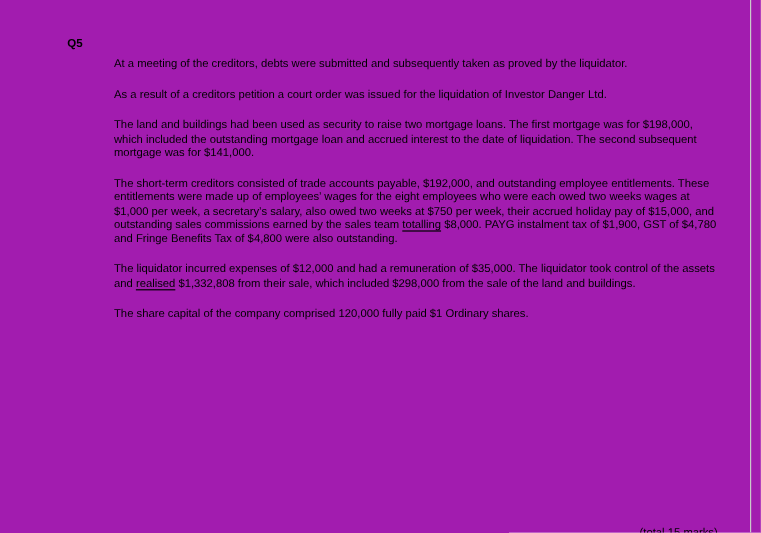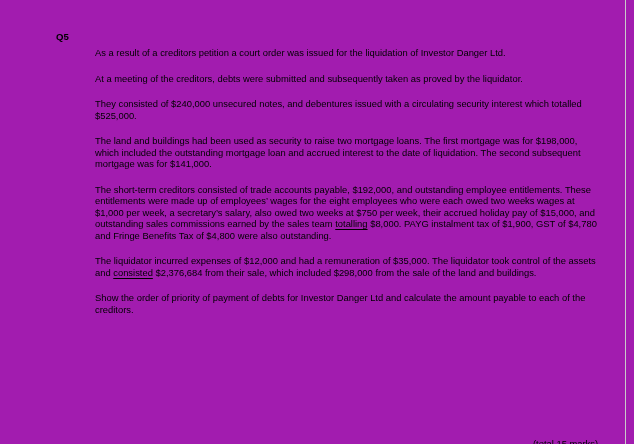--- a/index.html
+++ b/index.html
@@ -60,25 +60,24 @@
     white-space: nowrap;
   }
 </style>
 </head>
 <body>
 
 <div class="screen">
   <div class="q-label">Q5</div>
 
   <div class="body-text">
+      <p><span>At a meeting of the creditors, debts were submitted and subsequently taken as proved by the liquidator.</span></p>
       <p><span>As a result of a creditors petition a court order was issued for the liquidation of Investor Danger Ltd.</span></p>
-      <p><span>At a meeting of the creditors, debts were submitted and subsequently taken as proved by the liquidator.</span></p>
-      <p><span>They consisted of $240,000 unsecured notes, and debentures issued with a circulating security interest which totalled $525,000.</span></p>
       <p><span>The land and buildings had been used as security to raise two mortgage loans. The first mortgage was for $198,000, which included the outstanding mortgage loan and accrued interest to the date of liquidation. The second subsequent mortgage was for $141,000.</span></p>
       <p><span>The short-term creditors consisted of trade accounts payable, $192,000, and outstanding employee entitlements. These entitlements were made up of employees’ wages for the eight employees who were each owed two weeks wages at $1,000 per week, a secretary’s salary, also owed two weeks at $750 per week, their accrued holiday pay of $15,000, and outstanding sales commissions earned by the sales team </span><span class="misspelled">totalling</span><span> $8,000. PAYG instalment tax of $1,900, GST of $4,780 and Fringe Benefits Tax of $4,800 were also outstanding.</span></p>
-      <p><span>The liquidator incurred expenses of $12,000 and had a remuneration of $35,000. The liquidator took control of the assets and </span><span class="misspelled">consisted</span><span> $2,376,684 from their sale, which included $298,000 from the sale of the land and buildings.</span></p>
-      <p><span>Show the order of priority of payment of debts for Investor Danger Ltd and calculate the amount payable to each of the creditors.</span></p>
+      <p><span>The liquidator incurred expenses of $12,000 and had a remuneration of $35,000. The liquidator took control of the assets and </span><span class="misspelled">realised</span><span> $1,332,808 from their sale, which included $298,000 from the sale of the land and buildings.</span></p>
+      <p><span>The share capital of the company comprised 120,000 fully paid $1 Ordinary shares.</span></p>
     </div>
 
   <div class="marks-note">(total 15 marks)</div>
 
   <div class="page-edge"></div>
 </div>
 
 </body></html>

